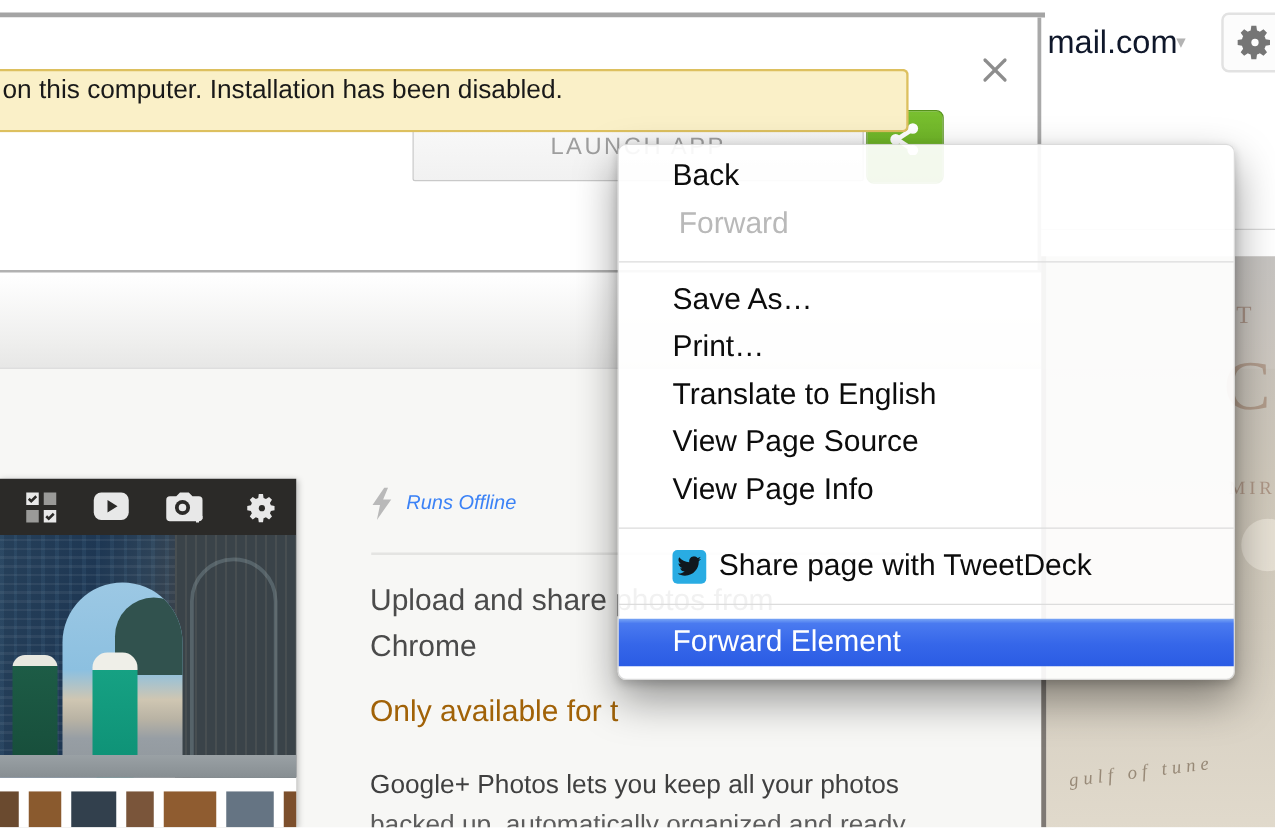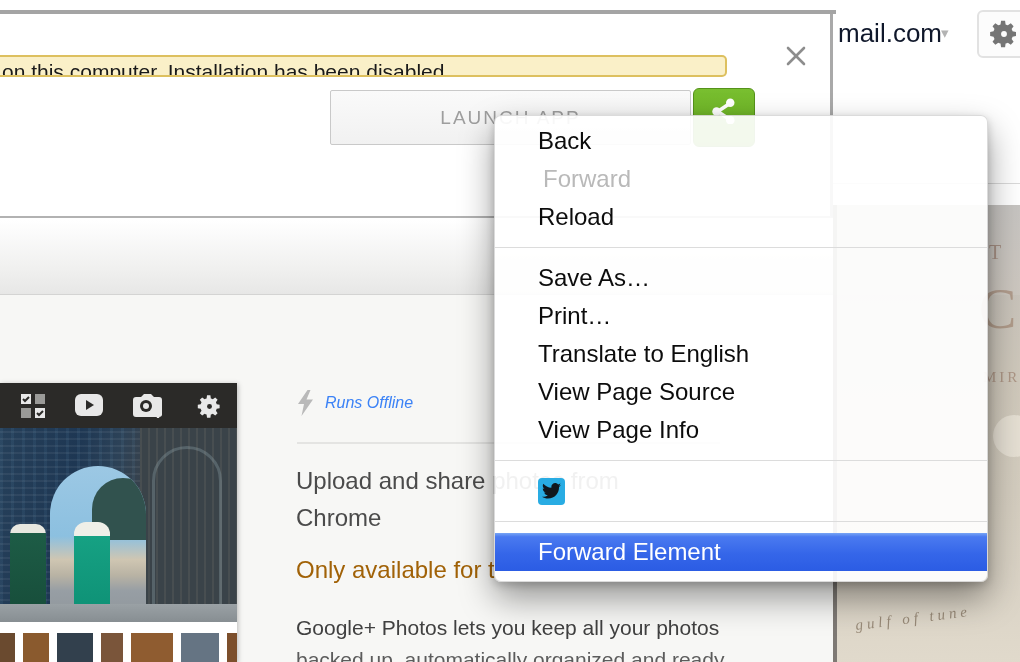--- a/index.html
+++ b/index.html
@@ -9,21 +9,21 @@
 
   
   #dialog-topbar{left:0;top:10px;width:836px;height:4px;background:#a4a4a4;}
   #app-dialog{left:0;top:14px;width:833px;height:204px;background:#ffffff;
               border-right:3px solid #a9a9a9;border-bottom:2px solid #b2b2b2;box-sizing:border-box;}
   #dialog-shadow{left:0;top:220px;width:833px;height:74px;
               background:linear-gradient(180deg,#ffffff 0%,#efefee 70%,#e7e7e6 100%);
               border-bottom:1px solid #d4d4d3;}
   #content-bg{left:0;top:295px;width:1020px;height:367px;background:#f7f7f5;}
 
-  #infobar{left:0;top:55px;width:727px;height:22px;box-sizing:border-box;
+  #infobar{left:0;top:55px;width:727px;height:51px;box-sizing:border-box;
            background:#faf0c8;border:2px solid #ddc05f;border-left:none;
            border-radius:0 5px 5px 0;z-index:4;
            font-size:21px;line-height:30px;color:#191919;
            padding:0 14px 0 2px;white-space:nowrap;overflow:hidden;}
 
   #launch-btn{left:330px;top:90px;width:361px;height:55px;box-sizing:border-box;
            background:linear-gradient(#fafafa,#f1f1f1);border:1px solid #c9c9c9;border-radius:2px;
            color:#9e9e9e;font-size:19px;letter-spacing:2px;text-align:center;line-height:53px;z-index:2;}
   #share-btn{left:693px;top:88px;width:62px;height:59px;border-radius:6px;
            background:linear-gradient(#79bf30,#63a91d);border:1px solid #55921a;box-sizing:border-box;
@@ -39,21 +39,21 @@
   #gear-btn svg{margin-left:9px;}
   #right-rule{left:833px;top:183px;width:187px;height:1px;background:#dadada;}
 
   
   #cover{left:833px;top:205px;width:187px;height:457px;border-left:4px solid rgba(86,79,72,.75);
          box-sizing:border-box;z-index:1;}
   #cover .art{position:absolute;inset:0;opacity:.5;
          background:linear-gradient(180deg,#8e8983 0%,#9a8f80 18%,#a89a81 40%,#b2a48a 65%,#bfb198 85%,#cabca2 100%);}
   #cover .t1{position:absolute;left:152px;top:36px;font-family:"Liberation Serif",serif;font-size:20px;color:rgba(110,59,36,.75);}
   #cover .t2{position:absolute;left:142px;top:72px;font-family:"Liberation Serif",serif;font-size:56px;color:rgba(122,69,38,.65);}
-  #cover .t3{position:absolute;left:146px;top:164px;font-family:"Liberation Serif",serif;font-size:15px;letter-spacing:3px;color:rgba(110,59,36,.7);}
+  #cover .t3{position:absolute;left:146px;top:178px;font-family:"Liberation Serif",serif;font-size:15px;letter-spacing:3px;color:rgba(110,59,36,.7);}
   #cover .circ{position:absolute;left:156px;top:210px;width:42px;height:42px;border-radius:50%;background:rgba(245,241,230,.9);}
   #cover .script{position:absolute;left:18px;top:405px;font-family:"Liberation Serif",serif;font-style:italic;
          font-size:15px;letter-spacing:4px;color:rgba(95,74,53,.55);transform:rotate(-7deg);}
 
   
   #runs-offline{left:297px;top:390px;display:flex;align-items:center;gap:11px;}
   #runs-offline span{font-size:16px;color:#3b82f6;font-style:italic;}
   #content-sep{left:297px;top:442px;width:423px;height:2px;background:#e4e4e2;}
   #main-heading{left:296px;top:462px;width:370px;font-size:24px;line-height:37px;color:#4b4b4b;}
   #availability{left:296px;top:556px;font-size:24px;color:#a16207;white-space:nowrap;}
@@ -213,32 +213,32 @@
       <div style="width:22px;background:#7a553a"></div>
       <div style="width:42px;background:#8f5c30"></div>
       <div style="width:38px;background:#657483"></div>
       <div style="width:32px;background:#7c4f2c"></div>
     </div>
   </div>
 
   <div class="abs" id="ctx-menu">
     <div class="menu-item">Back</div>
     <div class="menu-item disabled">Forward</div>
-    <div class="menu-item">Reload</div>
     <div class="menu-sep"></div>
     <div class="menu-item">Save As…</div>
     <div class="menu-item">Print…</div>
     <div class="menu-item">Translate to English</div>
     <div class="menu-item">View Page Source</div>
     <div class="menu-item">View Page Info</div>
     <div class="menu-sep"></div>
     <div class="menu-item with-icon">
       <span class="td-icon">
         <svg width="19" height="16" viewBox="0 0 24 20">
           <path fill="#10171d" d="M24 2.4c-.9.4-1.8.7-2.8.8 1-.6 1.8-1.6 2.2-2.7-1 .6-2 1-3.1 1.2C19.4.7 18.1 0 16.7 0c-2.7 0-4.9 2.2-4.9 4.9 0 .4 0 .8.1 1.1C7.8 5.8 4.1 3.9 1.7.9 1.2 1.7 1 2.5 1 3.4c0 1.7.9 3.2 2.2 4.1-.8 0-1.6-.2-2.2-.6v.1c0 2.4 1.7 4.4 3.9 4.8-.4.1-.8.2-1.3.2-.3 0-.6 0-.9-.1.6 2 2.4 3.4 4.6 3.4-1.7 1.3-3.8 2.1-6.1 2.1-.4 0-.8 0-1.2-.1 2.2 1.4 4.8 2.2 7.5 2.2 9.1 0 14-7.5 14-14v-.6c1-.7 1.8-1.6 2.5-2.5z"></path>
         </svg>
       </span>
+      <span>Share page with TweetDeck</span>
     </div>
     <div class="menu-sep"></div>
     <div class="menu-item selected">Forward Element</div>
   </div>
 
 </div>
 
 </body></html>

